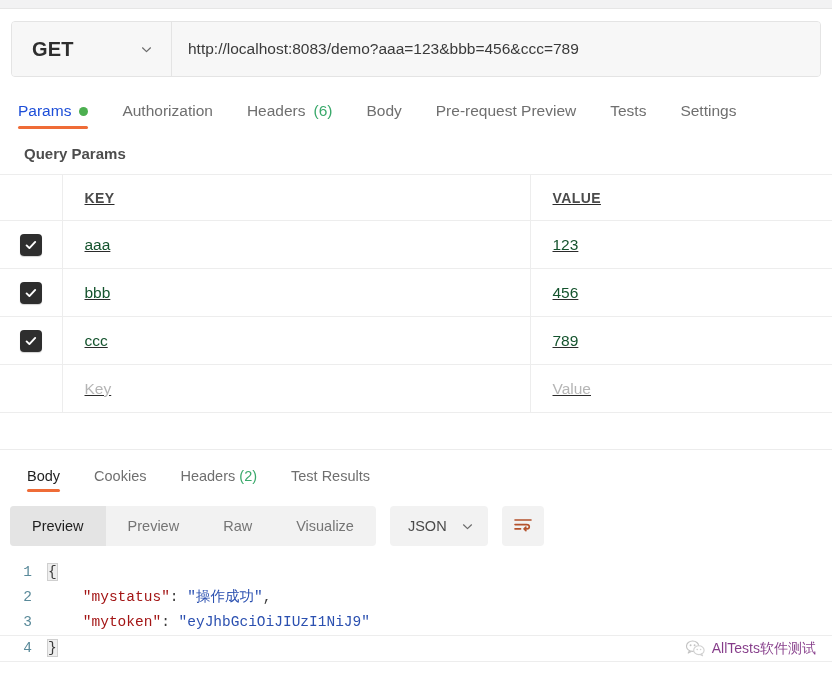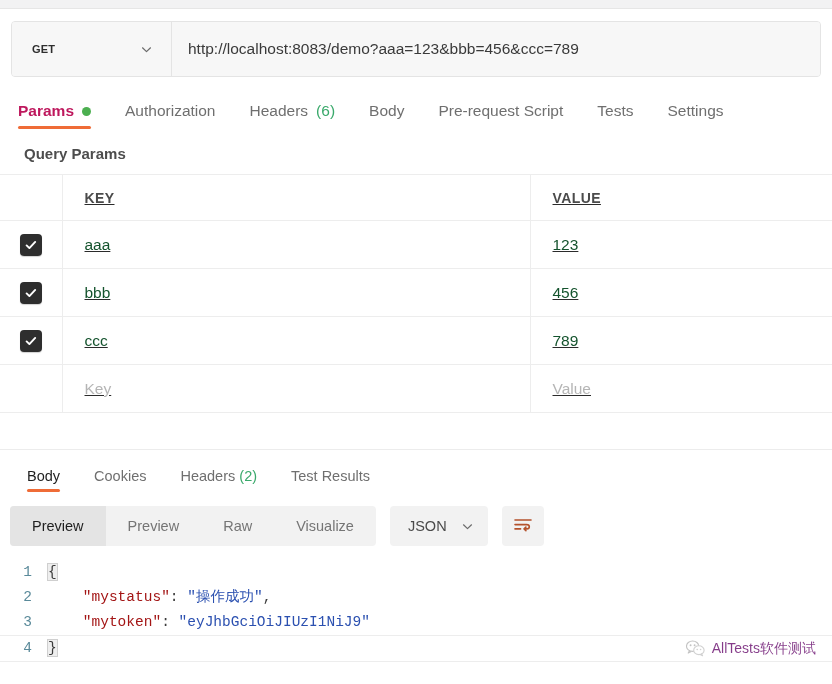--- a/index.html
+++ b/index.html
@@ -39,21 +39,21 @@
     display: flex;
     align-items: center;
     justify-content: space-between;
     padding: 0 18px 0 20px;
     border-right: 1px solid #e4e4e4;
     box-sizing: border-box;
     background: #f7f7f7;
     cursor: pointer;
   }
   .method-label {
-    font-size: 11px;
+    font-size: 20px;
     font-weight: bold;
     color: #2e2e2e;
     letter-spacing: 0.2px;
   }
   .chev {
     width: 13px;
     height: 13px;
     display: inline-block;
   }
   .chev svg { display: block; }
@@ -86,22 +86,21 @@
     color: #6f6f6f;
     padding: 0 0 9px 0;
     margin-right: 34px;
     cursor: pointer;
     white-space: nowrap;
     display: flex;
     align-items: center;
     gap: 8px;
   }
   .req-tab.active {
-    color: #be185d;
-    font-weight: bold;
+    color: #1d4ed8;
   }
   .req-tab.active::after {
     content: "";
     position: absolute;
     left: 0; right: 0; bottom: 0;
     height: 3px;
     background: #ef6c37;
     border-radius: 2px;
   }
   .dot-green {
@@ -337,21 +336,21 @@
     <span>Authorization</span>
   </div>
   <div class="req-tab">
     <span>Headers</span>
     <span class="count-green">(6)</span>
   </div>
   <div class="req-tab">
     <span>Body</span>
   </div>
   <div class="req-tab">
-    <span>Pre-request Script</span>
+    <span>Pre-request Preview</span>
   </div>
   <div class="req-tab">
     <span>Tests</span>
   </div>
   <div class="req-tab">
     <span>Settings</span>
   </div>
 </div>
 
 <div class="section-title">Query Params</div>

